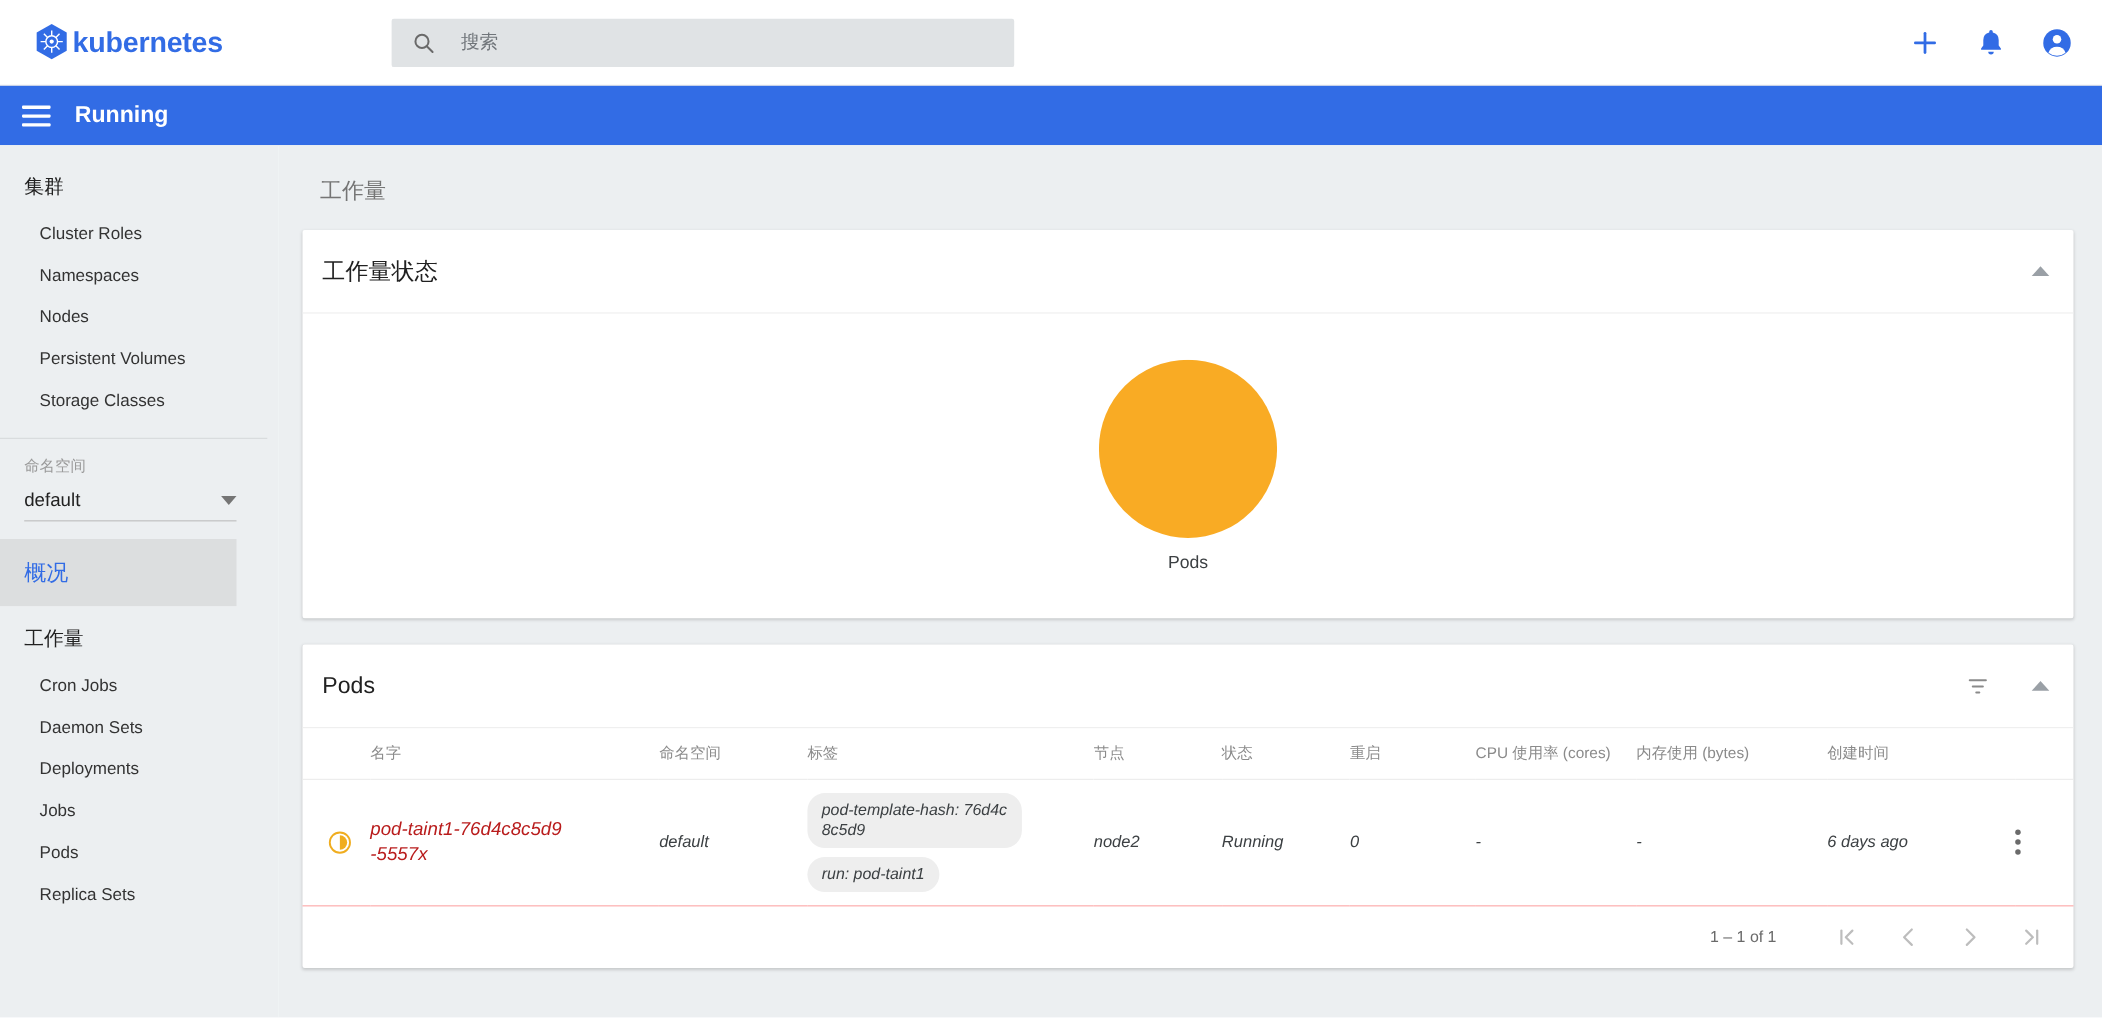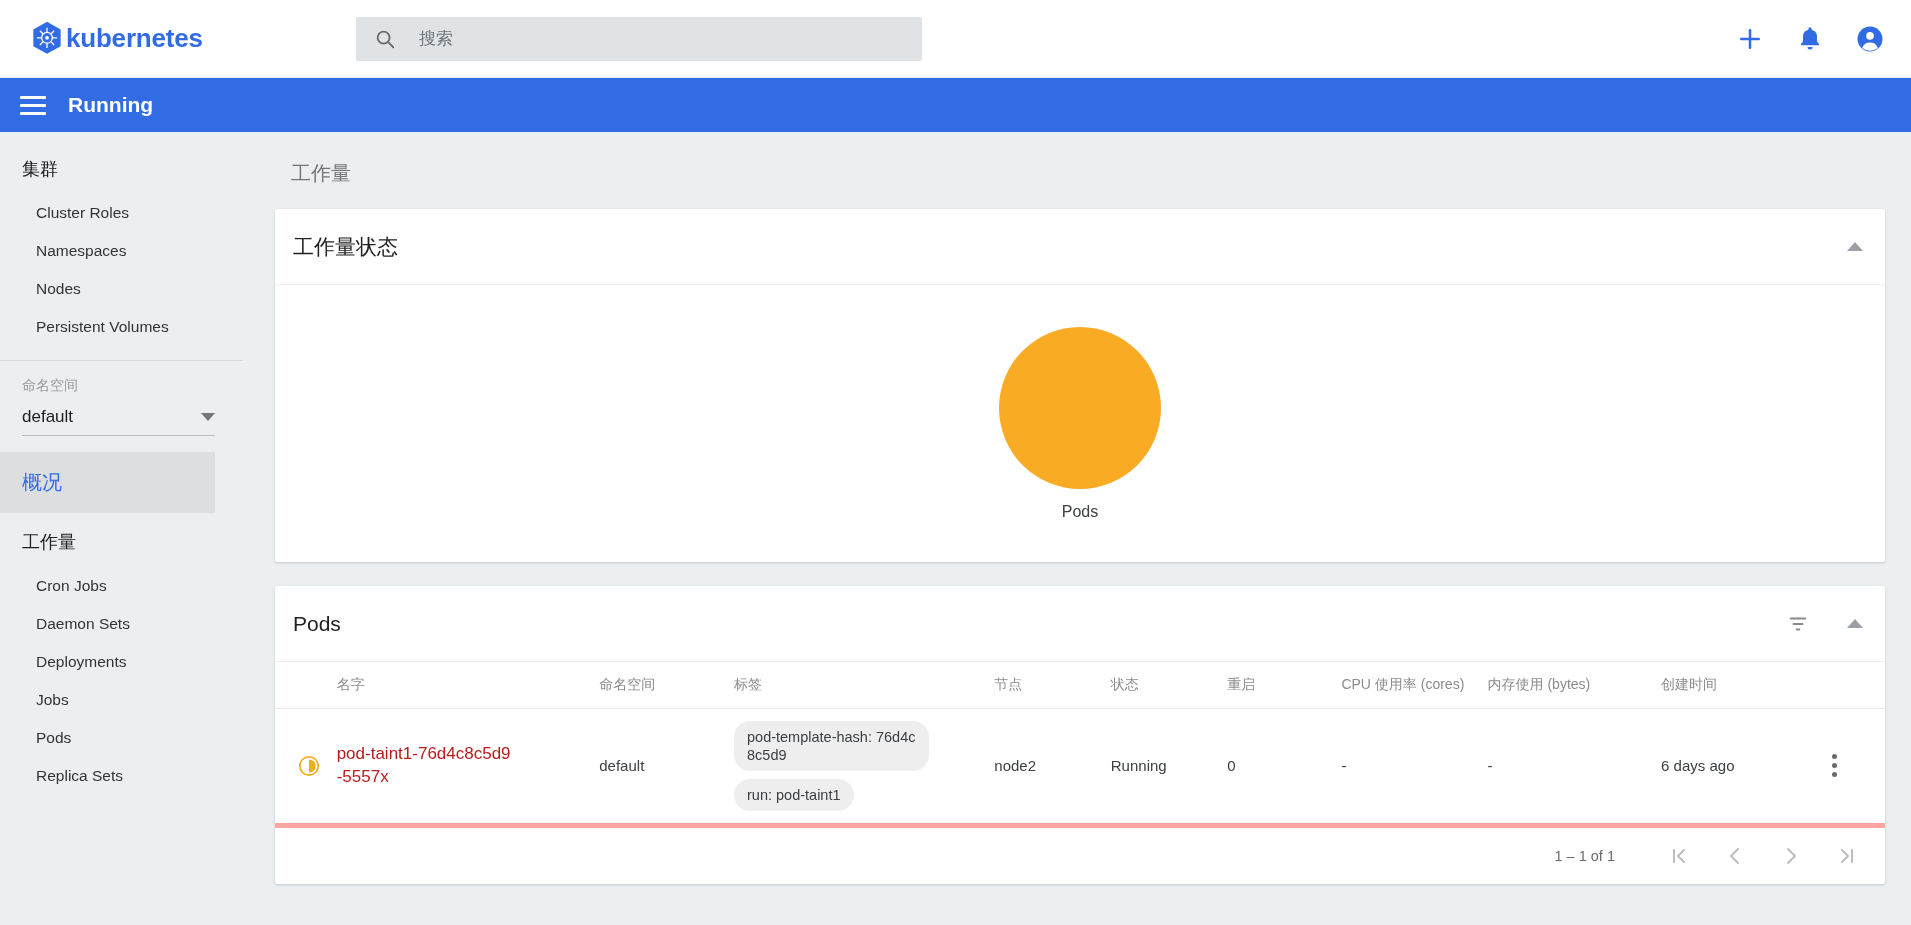--- a/index.html
+++ b/index.html
@@ -179,21 +179,22 @@
     text-align: left;
     padding: 14px 8px 14px 0;
     border-bottom: 1px solid #ececec;
     vertical-align: middle;
     line-height: 1.25;
   }
   .table tbody td {
     font-size: 15px; color: #3c4043;
     padding: 12px 8px 12px 0;
     vertical-align: middle;
-    border-bottom: 5px solid #fca5a5;
+    border-bottom: 1px solid #fca5a5;
+    font-style: italic;
   }
   .col-icon  { width: 54px; padding-left: 22px !important; }
   .col-name  { width: 230px; }
   .col-ns    { width: 118px; }
   .col-label { width: 228px; }
   .col-node  { width: 102px; }
   .col-state { width: 102px; }
   .col-rest  { width: 100px; }
   .col-cpu   { width: 128px; }
   .col-mem   { width: 152px; }
@@ -304,20 +305,21 @@
 
 <div class="body-wrap">
 
   <div class="sidebar">
     <div class="nav-group-title">集群</div>
 
     <div class="nav-item">Cluster Roles</div>
     <div class="nav-item">Namespaces</div>
     <div class="nav-item">Nodes</div>
     <div class="nav-item">Persistent Volumes</div>
+    <div class="nav-item">Storage Classes</div>
 
     <div class="nav-divider"></div>
 
     <div class="ns-label">命名空间</div>
     <div class="ns-select">
       <span class="ns-value">default</span>
       <span class="ns-caret"></span>
     </div>
 
     <div class="nav-item-active">概况</div>

